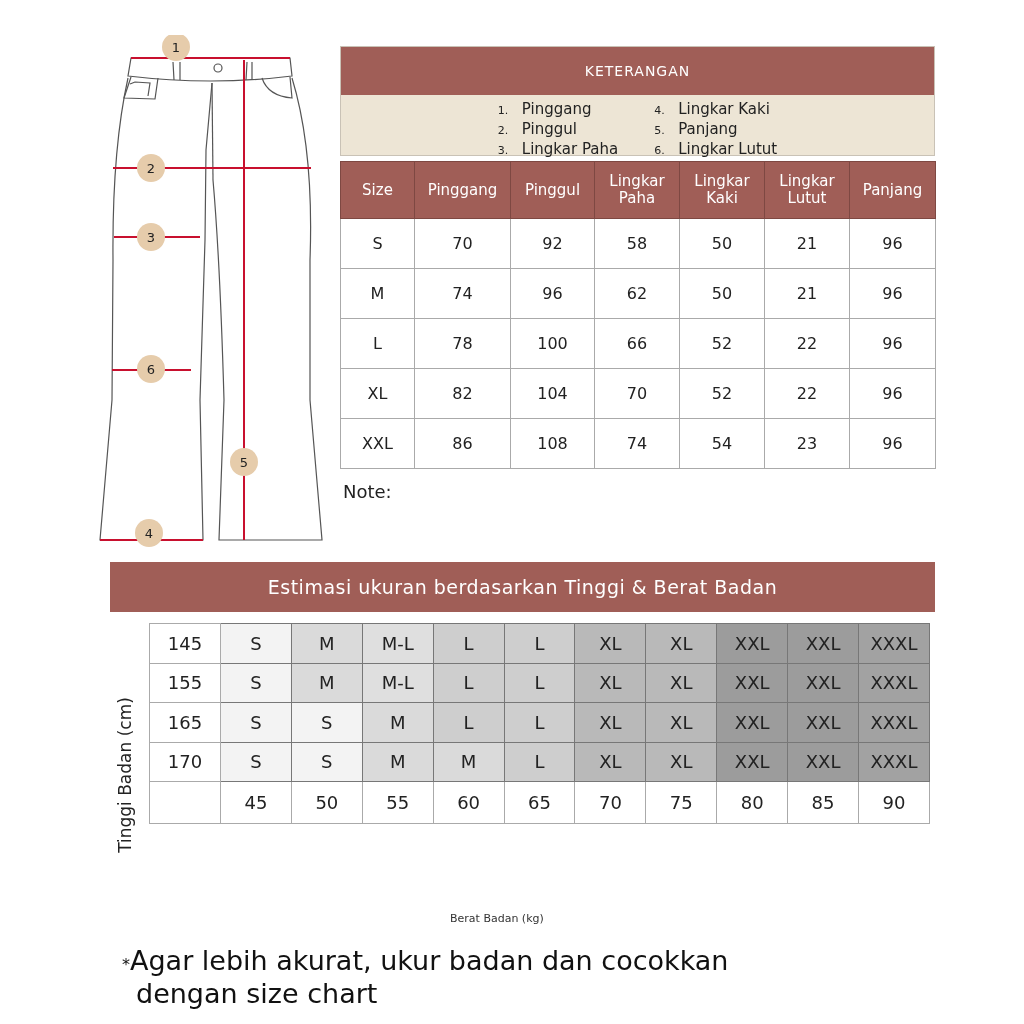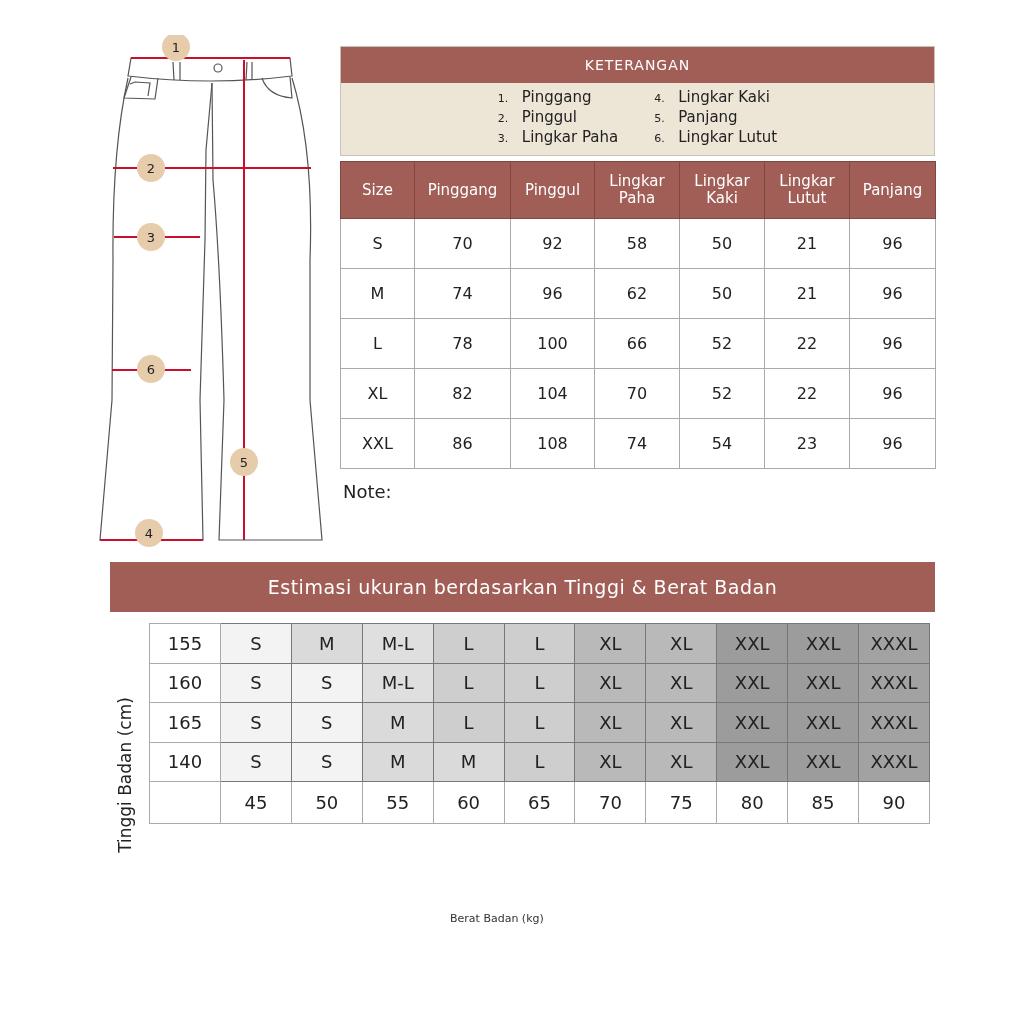--- a/index.html
+++ b/index.html
@@ -1,21 +1,21 @@
 <!DOCTYPE html>
 <html><head>
 <meta charset="utf-8">
 <style>
   html,body{margin:0;padding:0;background:#ffffff;}
   body{width:1024px;height:1024px;position:relative;overflow:hidden;font-family:"DejaVu Sans","Liberation Sans",sans-serif;color:#222;}
   
   #pants{position:absolute;left:95px;top:35px;width:240px;height:520px;}
   
   #ket{position:absolute;left:340px;top:46px;width:595px;height:110px;border:1px solid #c9c2b6;box-sizing:border-box;background:#ede5d5;}
-  #ket .hdr{height:36px;background:#a05e57;color:#fff;font-size:14px;letter-spacing:1px;display:flex;align-items:center;justify-content:center;}
+  #ket .hdr{height:48px;background:#a05e57;color:#fff;font-size:14px;letter-spacing:1px;display:flex;align-items:center;justify-content:center;}
   #ket .lists{display:flex;justify-content:center;gap:36px;padding-top:5px;}
   #ket ol{margin:0;padding:0;list-style:none;}
   #ket li{font-size:15px;line-height:18px;display:flex;}
   #ket li .n{font-size:11px;width:24px;display:inline-block;padding-top:2px;}
   
   #sizetbl{position:absolute;left:340px;top:161px;width:595px;border-collapse:collapse;table-layout:fixed;}
   #sizetbl th{background:#a05e57;color:#fff;font-weight:normal;font-size:15px;line-height:17px;height:56px;border:1px solid #7e4842;padding:0 2px;white-space:pre-line;margin-left:41px;}
   #sizetbl td{height:47px;text-align:center;font-size:16px;border:1px solid #aaa;}
   #note{position:absolute;left:343px;top:480px;font-size:18px;line-height:24px;color:#222;}
   
@@ -197,60 +197,60 @@
 
 <div id="est-hdr">Estimasi ukuran berdasarkan Tinggi &amp; Berat Badan</div>
 <div id="ylabel">Tinggi Badan (cm)</div>
 <table id="esttbl">
   <colgroup>
       <col style="width:71px">
       <col span="10" style="width:70.9px">
     </colgroup>
   <tbody id="est-body">
       <tr>
+        <td class="h">145</td>
+        <td style="background: rgb(243, 243, 243);">S</td>
+        <td style="background: rgb(218, 218, 218);">M</td>
+        <td style="background: rgb(223, 223, 223);">M-L</td>
+        <td style="background: rgb(206, 206, 206);">L</td>
+        <td style="background: rgb(206, 206, 206);">L</td>
+        <td style="background: rgb(185, 185, 185);">XL</td>
+        <td style="background: rgb(185, 185, 185);">XL</td>
+        <td style="background: rgb(156, 156, 156);">XXL</td>
+        <td style="background: rgb(156, 156, 156);">XXL</td>
+        <td style="background: rgb(162, 162, 162);">XXXL</td>
+      </tr>
+      <tr>
         <td class="h">155</td>
         <td style="background: rgb(243, 243, 243);">S</td>
         <td style="background: rgb(218, 218, 218);">M</td>
         <td style="background: rgb(223, 223, 223);">M-L</td>
         <td style="background: rgb(206, 206, 206);">L</td>
         <td style="background: rgb(206, 206, 206);">L</td>
         <td style="background: rgb(185, 185, 185);">XL</td>
         <td style="background: rgb(185, 185, 185);">XL</td>
         <td style="background: rgb(156, 156, 156);">XXL</td>
         <td style="background: rgb(156, 156, 156);">XXL</td>
         <td style="background: rgb(162, 162, 162);">XXXL</td>
       </tr>
       <tr>
-        <td class="h">160</td>
-        <td style="background: rgb(243, 243, 243);">S</td>
-        <td style="background: rgb(243, 243, 243);">S</td>
-        <td style="background: rgb(223, 223, 223);">M-L</td>
-        <td style="background: rgb(206, 206, 206);">L</td>
-        <td style="background: rgb(206, 206, 206);">L</td>
-        <td style="background: rgb(185, 185, 185);">XL</td>
-        <td style="background: rgb(185, 185, 185);">XL</td>
-        <td style="background: rgb(156, 156, 156);">XXL</td>
-        <td style="background: rgb(156, 156, 156);">XXL</td>
-        <td style="background: rgb(162, 162, 162);">XXXL</td>
-      </tr>
-      <tr>
         <td class="h">165</td>
         <td style="background: rgb(243, 243, 243);">S</td>
         <td style="background: rgb(243, 243, 243);">S</td>
         <td style="background: rgb(218, 218, 218);">M</td>
         <td style="background: rgb(206, 206, 206);">L</td>
         <td style="background: rgb(206, 206, 206);">L</td>
         <td style="background: rgb(185, 185, 185);">XL</td>
         <td style="background: rgb(185, 185, 185);">XL</td>
         <td style="background: rgb(156, 156, 156);">XXL</td>
         <td style="background: rgb(156, 156, 156);">XXL</td>
         <td style="background: rgb(162, 162, 162);">XXXL</td>
       </tr>
       <tr>
-        <td class="h">140</td>
+        <td class="h">170</td>
         <td style="background: rgb(243, 243, 243);">S</td>
         <td style="background: rgb(243, 243, 243);">S</td>
         <td style="background: rgb(218, 218, 218);">M</td>
         <td style="background: rgb(218, 218, 218);">M</td>
         <td style="background: rgb(206, 206, 206);">L</td>
         <td style="background: rgb(185, 185, 185);">XL</td>
         <td style="background: rgb(185, 185, 185);">XL</td>
         <td style="background: rgb(156, 156, 156);">XXL</td>
         <td style="background: rgb(156, 156, 156);">XXL</td>
         <td style="background: rgb(162, 162, 162);">XXXL</td>
@@ -266,13 +266,15 @@
         <td>75</td>
         <td>80</td>
         <td>85</td>
         <td>90</td>
       </tr>
     </tbody>
 </table>
 <div id="xlabel">Berat Badan (kg)</div>
 
 <div id="foot">
+  <div><span class="ast">*</span><span>Agar lebih akurat, ukur badan dan cocokkan</span></div>
+  <div style="padding-left:14px">dengan size chart</div>
 </div>
 
 </body></html>

